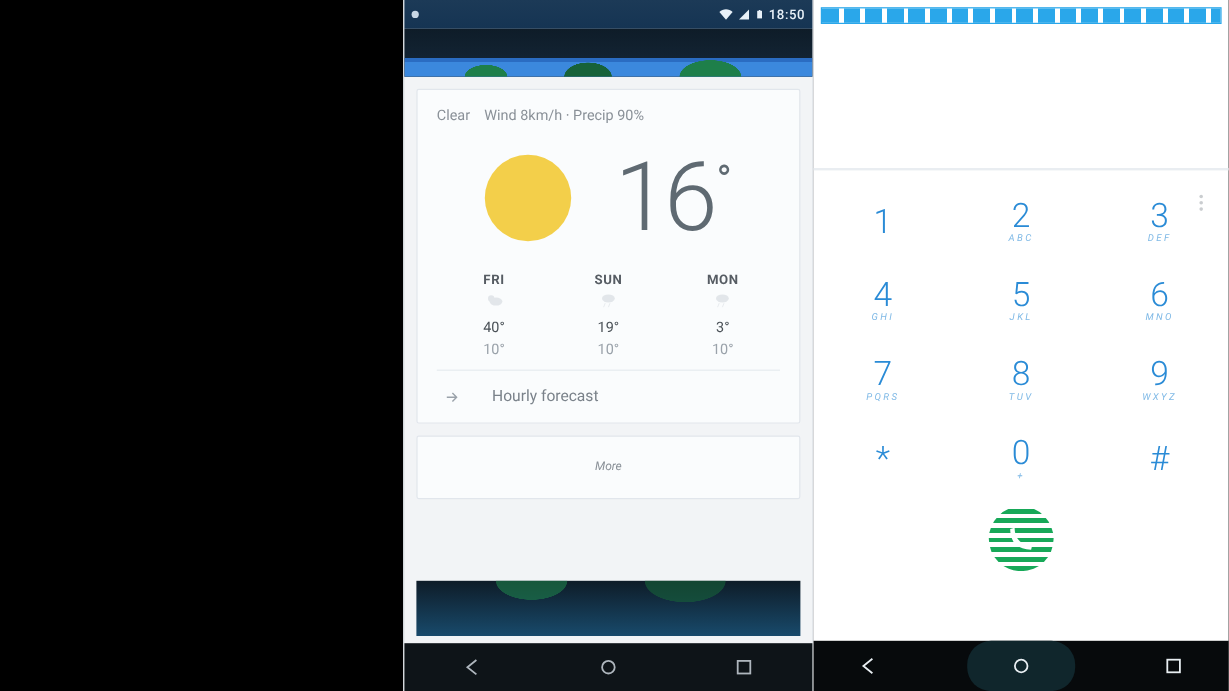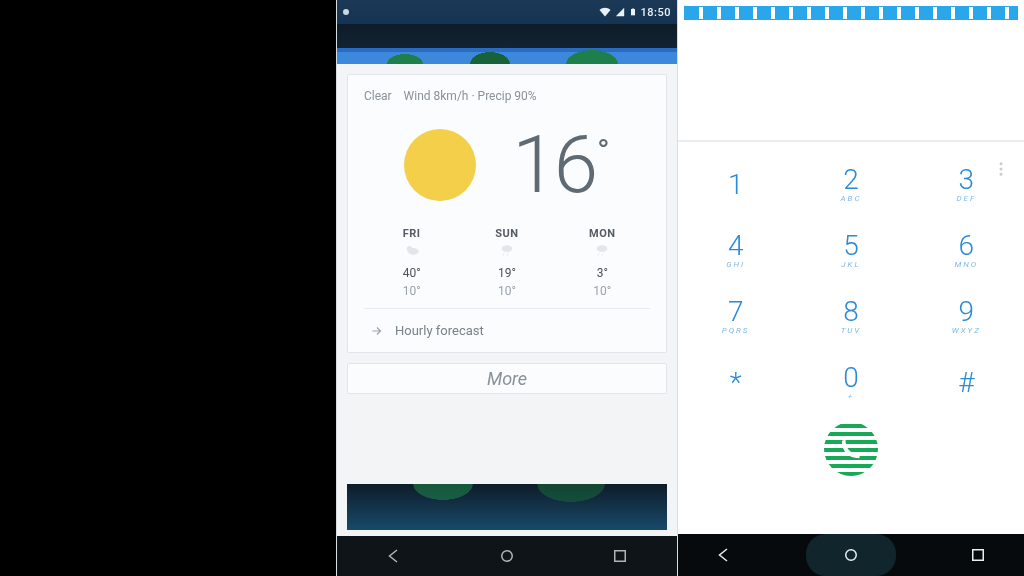--- a/index.html
+++ b/index.html
@@ -48,24 +48,24 @@
   .temp-val { font-size: 80px; font-weight:300; color:#5f6a72; line-height:1; letter-spacing:-3px;}
   .temp-deg { font-size: 34px; color:#5f6a72; margin-top:6px; margin-left:2px; }
 
   .forecast-row { display:flex; gap: 0; padding: 0 0 10px 0; }
   .fday { flex:1; text-align:center; font-size:12px; color:#6a7178; }
   .fday .d { font-weight:700; font-size:11px; color:#565c63; letter-spacing:0.5px; margin-bottom:2px; }
   .fday .ic { height:16px; display:flex; align-items:center; justify-content:center; margin-bottom:8px; opacity:0.5; }
   .fday .hi { color:#4b5258; margin-bottom:4px; }
   .fday .lo { color:#9aa2aa; }
 
-  .hourly { display:flex; align-items:center; gap:11px; border-top:1px solid #e7ebef; padding:14px 6px; font-size:13px; color:#7a828a;}
+  .hourly { display:flex; align-items:center; gap:26px; border-top:1px solid #e7ebef; padding:14px 6px; font-size:13px; color:#7a828a;}
   .arrow { width:14px;height:14px; }
 
-  .more-card { text-align:center; padding:4px; font-size:18px; color:#8a9198; font-style:italic;}
+  .more-card { text-align:center; padding:20px; font-size:10px; color:#8a9198; font-style:italic;}
 
   .lower-hero { height:46px; background:linear-gradient(180deg,#0e1c28,#184a6b); position:relative; margin-top:auto;}
   .lower-hero::after{content:"";position:absolute;inset:0;
     background:
       radial-gradient(30px 16px at 30% 0%, #1e7f4a 98%, transparent 100%),
       radial-gradient(34px 18px at 70% 0%, #176239 98%, transparent 100%);
     opacity:0.6;}
 
   .navbar-a { height:40px; background:#0e1418; display:flex; align-items:center; justify-content:space-around; }
   .nav-ic { stroke:#aeb6bd; }

